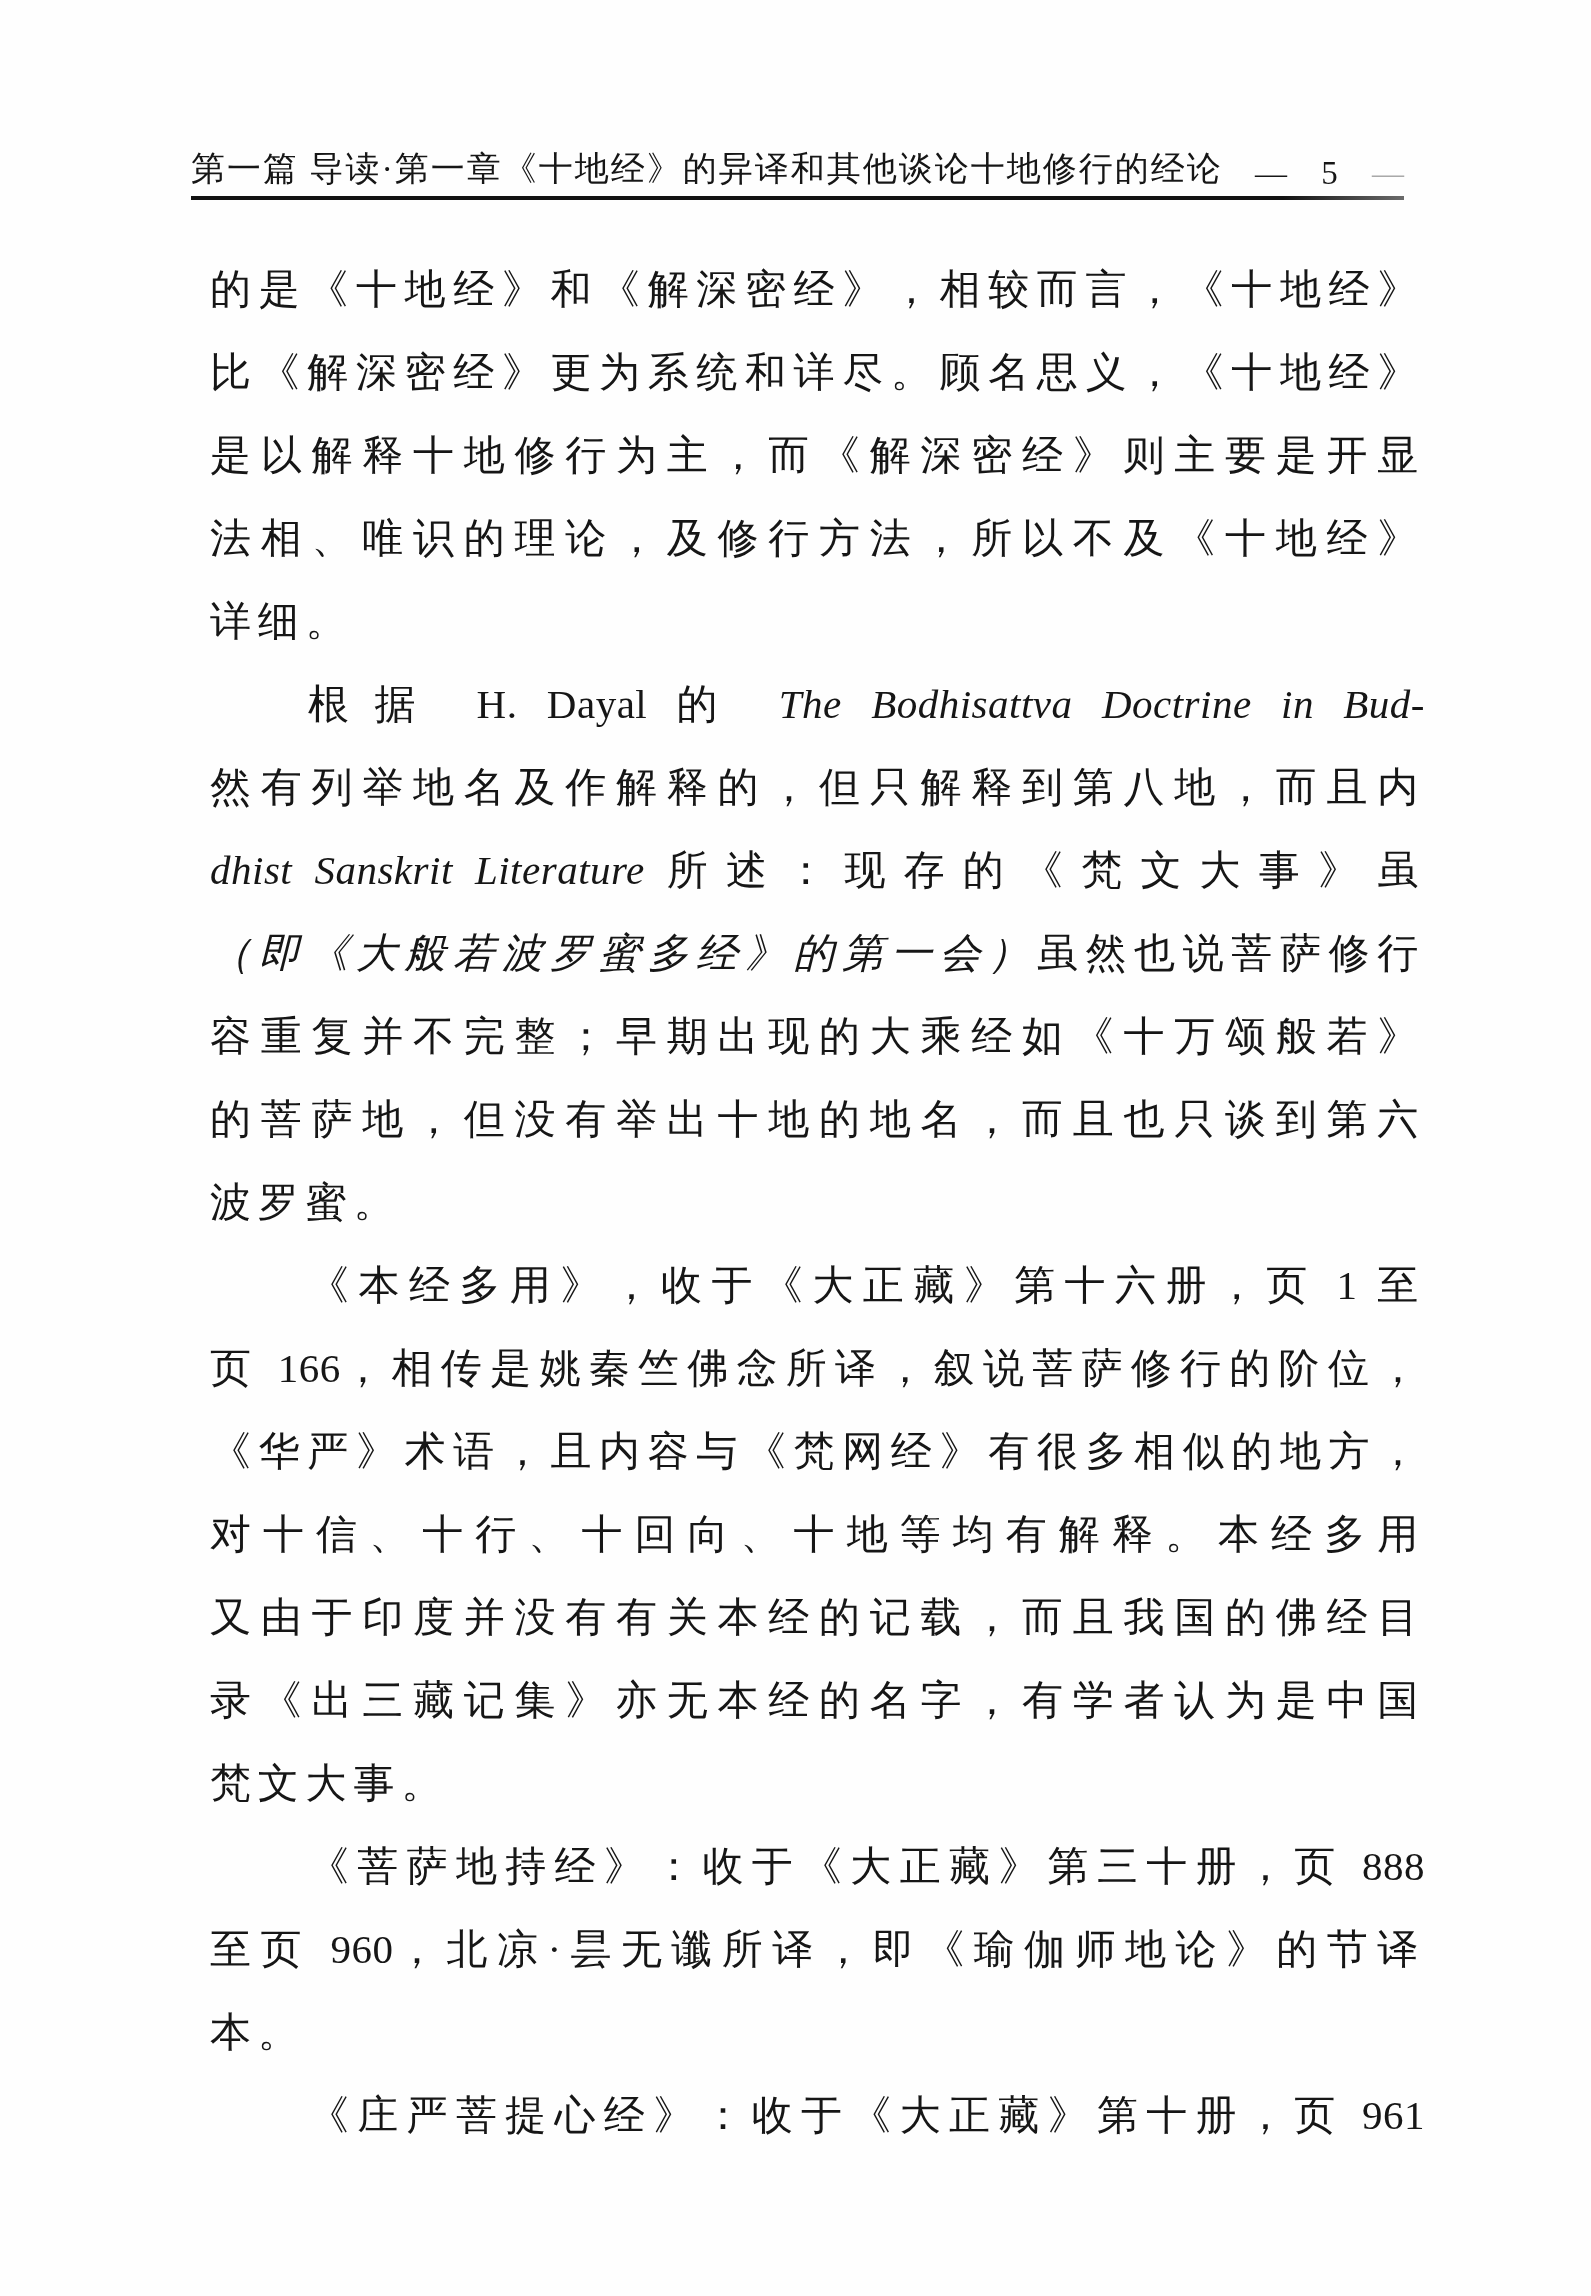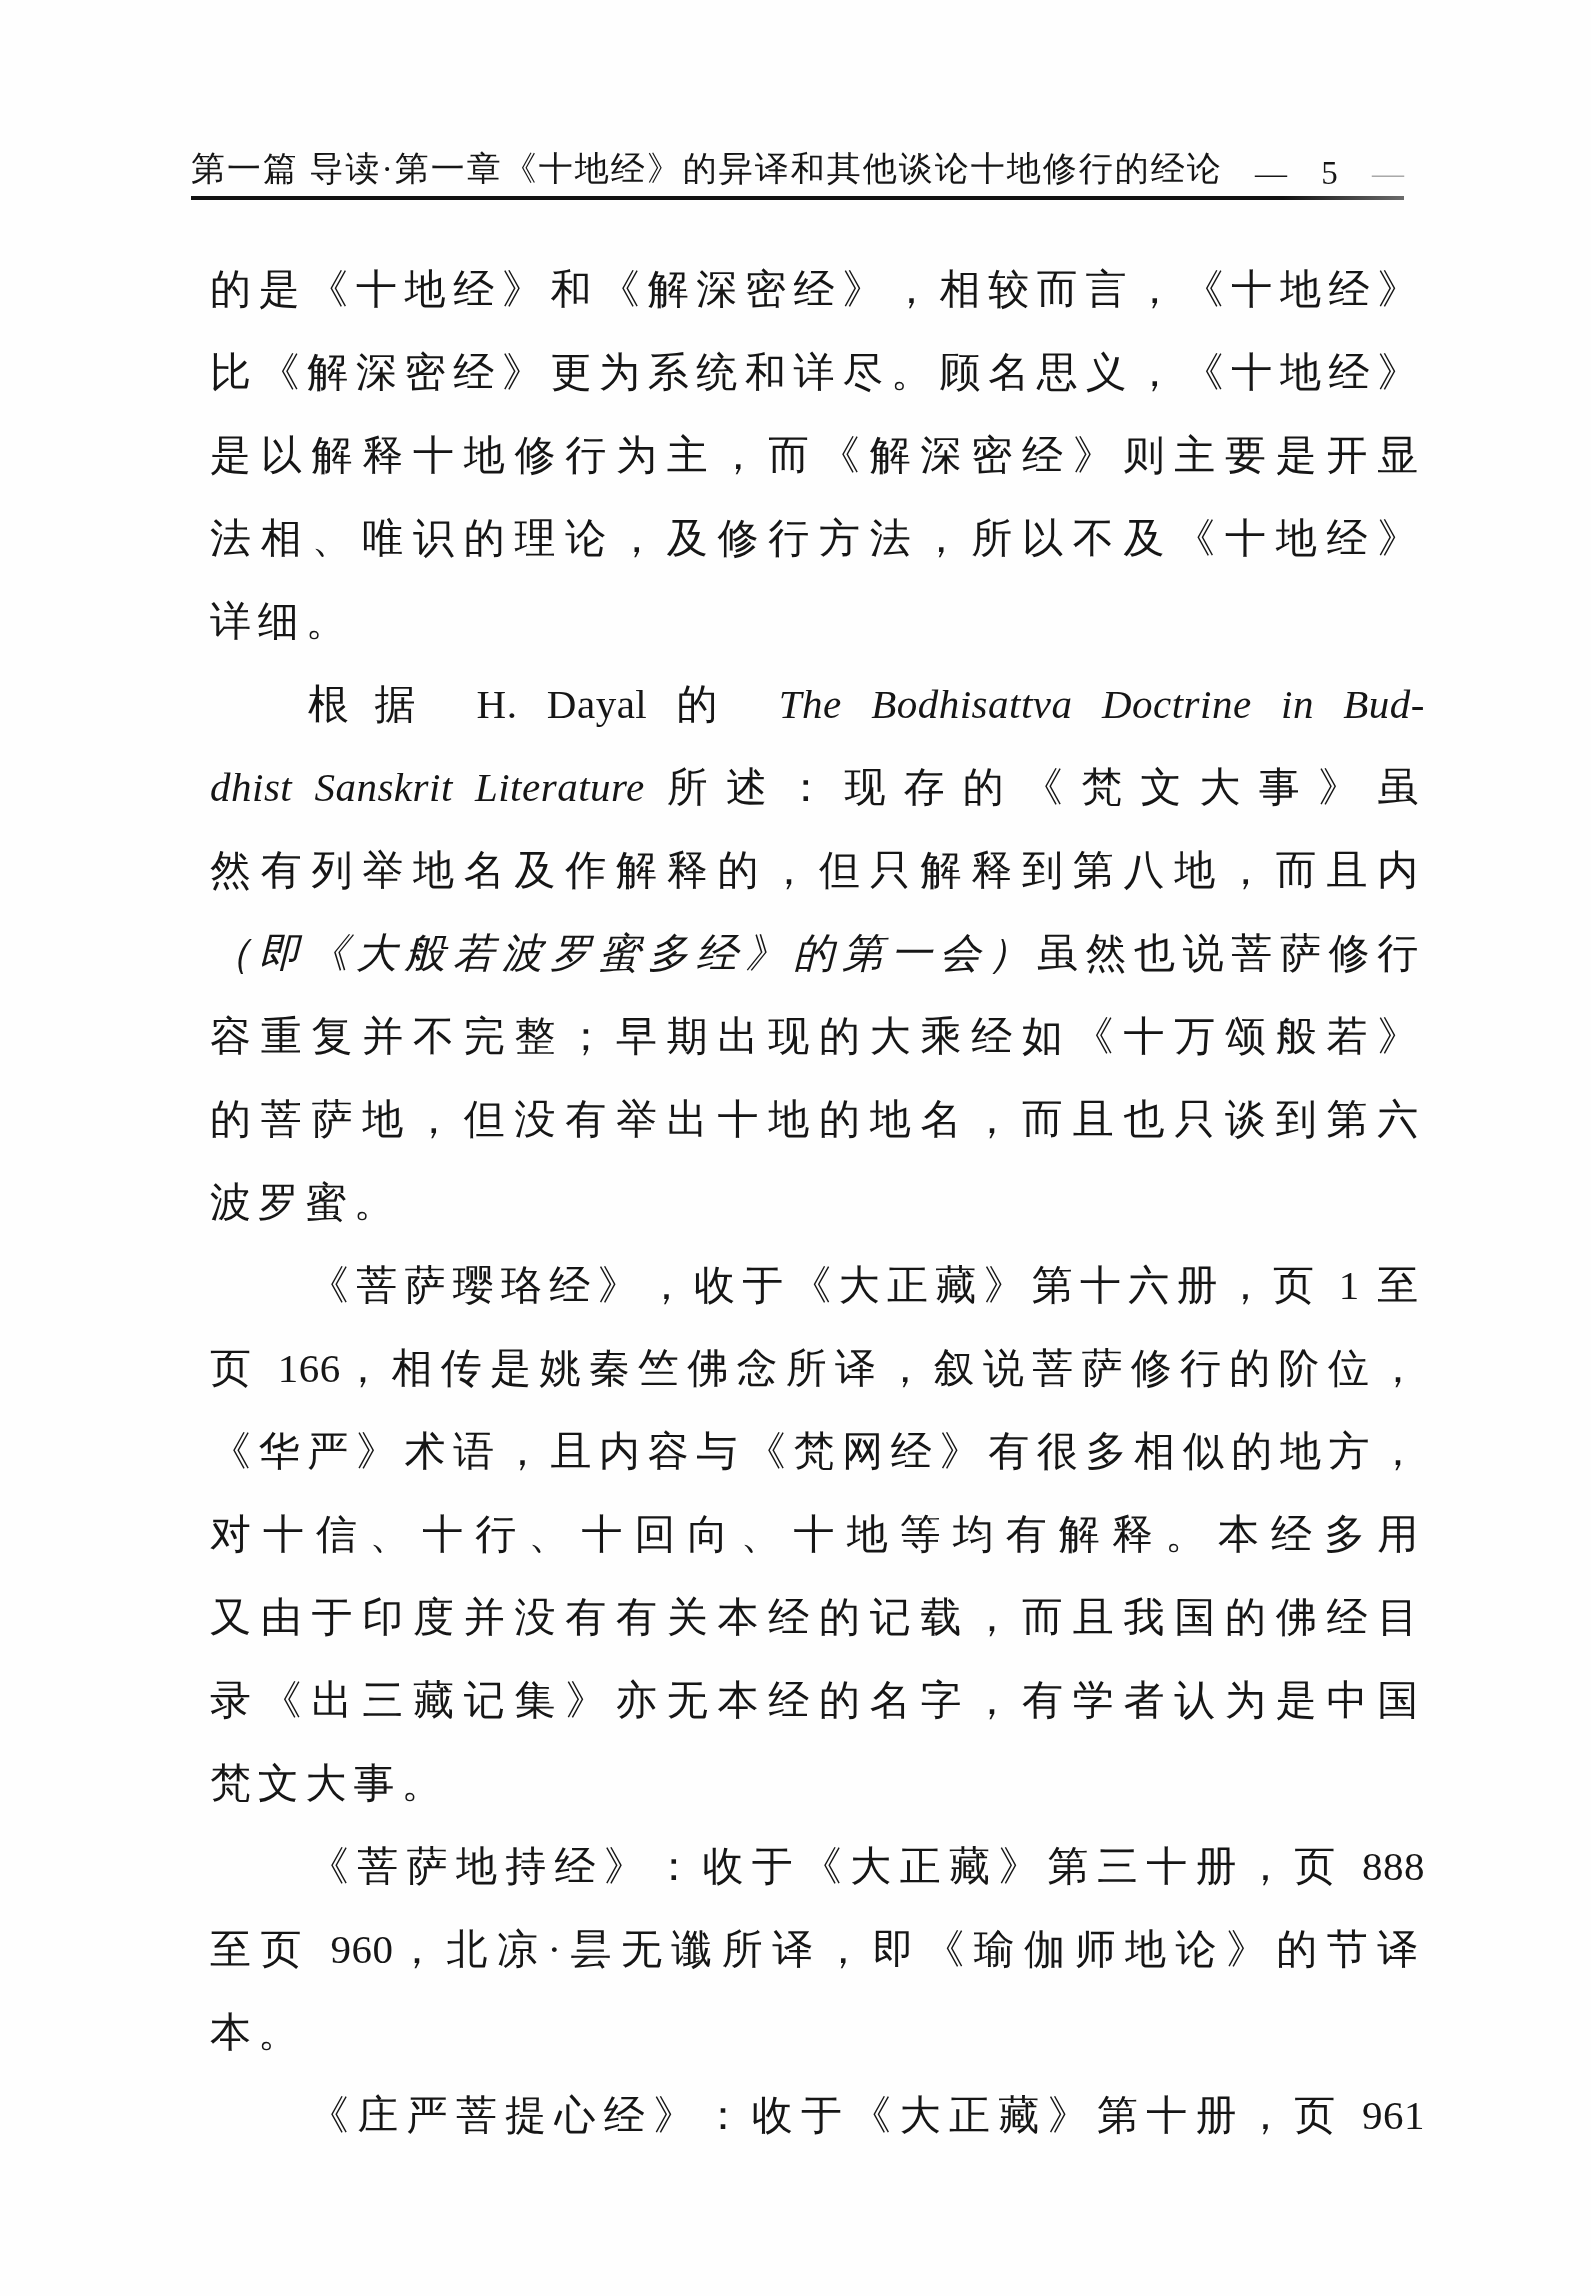--- a/index.html
+++ b/index.html
@@ -92,27 +92,27 @@
 
   <div class="header-rule"></div>
 
   <div class="body-block">
       <div class="line justify"><span class="seg-cjk">的是《十地经》和《解深密经》，相较而言，《十地经》</span></div>
       <div class="line justify"><span class="seg-cjk">比《解深密经》更为系统和详尽。顾名思义，《十地经》</span></div>
       <div class="line justify"><span class="seg-cjk">是以解释十地修行为主，而《解深密经》则主要是开显</span></div>
       <div class="line justify"><span class="seg-cjk">法相、唯识的理论，及修行方法，所以不及《十地经》</span></div>
       <div class="line"><span class="seg-cjk">详细。</span></div>
       <div class="line justify indent"><span class="seg-cjk">根据 </span><span class="seg-lat">H. Dayal </span><span class="seg-cjk">的 </span><span class="seg-it">The Bodhisattva Doctrine in Bud-</span></div>
+      <div class="line justify"><span class="seg-cjk">然有列举地名及作解释的，但只解释到第八地，而且内</span></div>
       <div class="line justify"><span class="seg-it">dhist Sanskrit Literature </span><span class="seg-cjk">所述：现存的《梵文大事》虽</span></div>
-      <div class="line justify"><span class="seg-cjk">然有列举地名及作解释的，但只解释到第八地，而且内</span></div>
       <div class="line justify"><span class="seg-kai">（即《大般若波罗蜜多经》的第一会）</span><span class="seg-cjk">虽然也说菩萨修行</span></div>
       <div class="line justify"><span class="seg-cjk">容重复并不完整；早期出现的大乘经如《十万颂般若》</span></div>
       <div class="line justify"><span class="seg-cjk">的菩萨地，但没有举出十地的地名，而且也只谈到第六</span></div>
       <div class="line"><span class="seg-cjk">波罗蜜。</span></div>
-      <div class="line justify indent"><span class="seg-cjk">《菩萨璎珞经》，收于《大正藏》第十六册，页 </span><span class="seg-lat">1</span><span class="seg-cjk"> 至</span></div>
+      <div class="line justify indent"><span class="seg-cjk">《本经多用》，收于《大正藏》第十六册，页 </span><span class="seg-lat">1</span><span class="seg-cjk"> 至</span></div>
       <div class="line justify"><span class="seg-cjk">页 </span><span class="seg-lat">166</span><span class="seg-cjk">，相传是姚秦竺佛念所译，叙说菩萨修行的阶位，</span></div>
       <div class="line justify"><span class="seg-cjk">《华严》术语，且内容与《梵网经》有很多相似的地方，</span></div>
       <div class="line justify"><span class="seg-cjk">对十信、十行、十回向、十地等均有解释。本经多用</span></div>
       <div class="line justify"><span class="seg-cjk">又由于印度并没有有关本经的记载，而且我国的佛经目</span></div>
       <div class="line justify"><span class="seg-cjk">录《出三藏记集》亦无本经的名字，有学者认为是中国</span></div>
       <div class="line"><span class="seg-cjk">梵文大事。</span></div>
       <div class="line justify indent"><span class="seg-cjk">《菩萨地持经》：收于《大正藏》第三十册，页 </span><span class="seg-lat">888</span></div>
       <div class="line justify"><span class="seg-cjk">至页 </span><span class="seg-lat">960</span><span class="seg-cjk">，北凉·昙无谶所译，即《瑜伽师地论》的节译</span></div>
       <div class="line"><span class="seg-cjk">本。</span></div>
       <div class="line justify indent"><span class="seg-cjk">《庄严菩提心经》：收于《大正藏》第十册，页 </span><span class="seg-lat">961</span></div>

